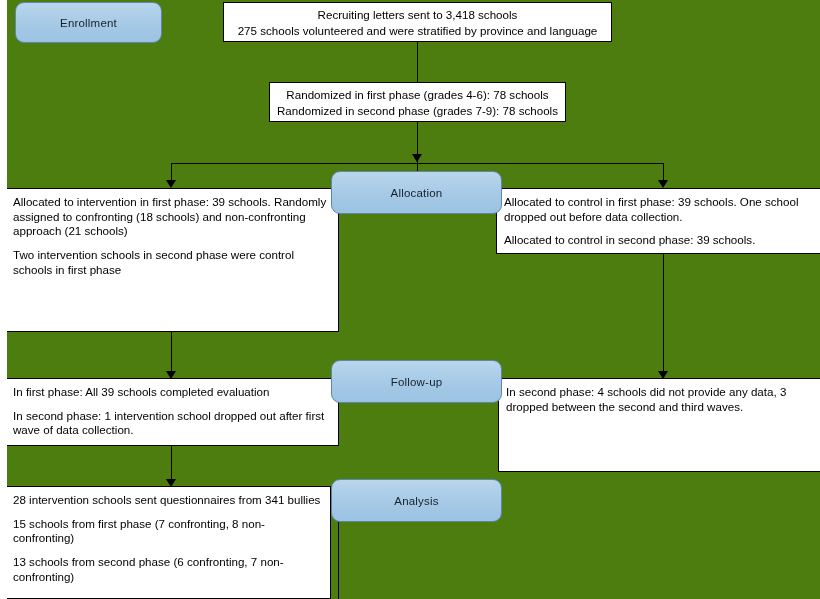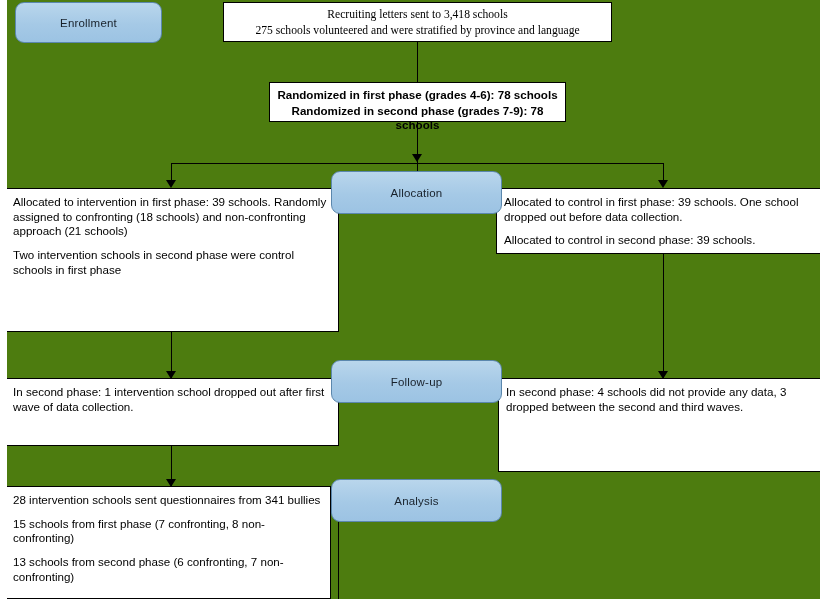--- a/index.html
+++ b/index.html
@@ -82,30 +82,30 @@
 </head>
 <body>
 
 <div id="diagram">
 
   <div class="stage" style="left:8px; top:2px; width:147px; height:41px;">
     <span>Enrollment</span>
   </div>
 
   <div class="box center" style="left:216px; top:2px; width:389px; height:40px;">
-    <div class="pad" style="padding-top:5px;font-family:Liberation Serif, serif;">
+    <div class="pad" style="padding-top:5px;">
       <p>Recruiting letters sent to 3,418 schools</p>
       <p>275 schools volunteered and were stratified by province and language</p>
     </div>
   </div>
 
   <div class="vline" style="left:410px; top:42px; height:40px;"></div>
 
   <div class="box center" style="left:262px; top:82px; width:297px; height:40px;">
-    <div class="pad" style="padding-top:5px;font-weight:bold;">
+    <div class="pad" style="padding-top:5px;">
       <p>Randomized in first phase (grades 4-6): 78 schools</p>
       <p>Randomized in second phase (grades 7-9): 78 schools</p>
     </div>
   </div>
 
   <div class="vline" style="left:410px; top:122px; height:41px;"></div>
 
   <div class="vline" style="left:410px; top:163px; height:8px;"></div>
   <div class="arrowhead" style="left:405px; top:154px;"></div>
 
@@ -140,20 +140,21 @@
 
   <div class="vline" style="left:656px; top:254px; height:124px;"></div>
   <div class="arrowhead" style="left:651px; top:371px;"></div>
 
   <div class="stage" style="left:324px; top:360px; width:171px; height:43px;">
     <span>Follow-up</span>
   </div>
 
   <div class="box" style="left:-2px; top:378px; width:334px; height:68px;">
     <div class="pad">
+      <p>In first phase: All 39 schools completed evaluation</p>
       <p>In second phase: 1 intervention school dropped out after first wave of data collection.</p>
     </div>
   </div>
 
   <div class="box" style="left:491px; top:378px; width:330px; height:94px;">
     <div class="pad">
       <p>In second phase: 4 schools did not provide any data, 3 dropped between the second and third waves.</p>
     </div>
   </div>
 

